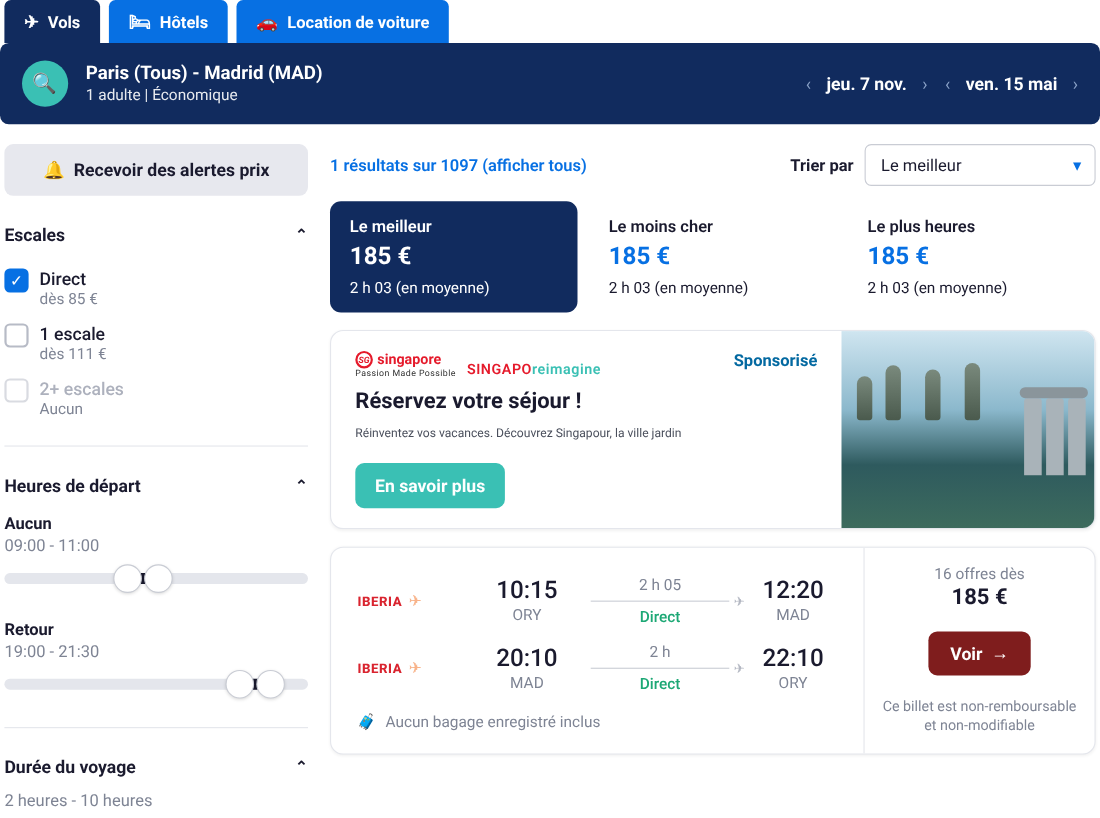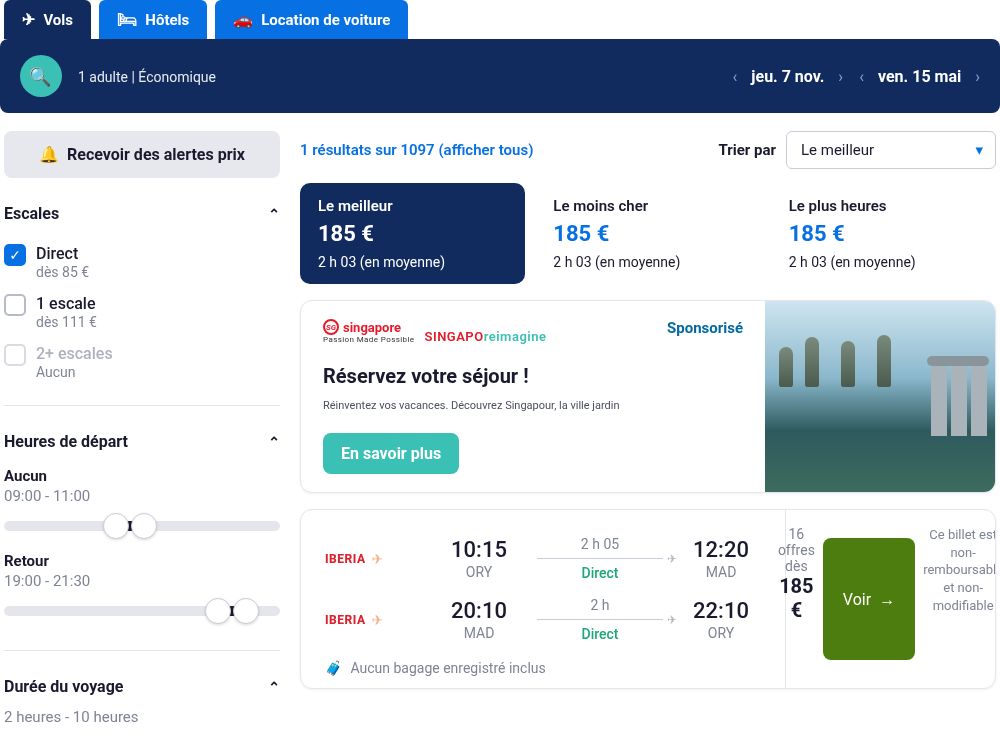--- a/index.html
+++ b/index.html
@@ -57,21 +57,21 @@
 .sponsor { display:flex; margin-top:16px; border:1px solid #e4e6ec; border-radius:12px; overflow:hidden; background:#fff; box-shadow:0 1px 3px rgba(0,0,0,.06); }
 .sp-left { flex:1; padding:18px 22px; }
 .sp-badges { display:flex; justify-content:space-between; align-items:flex-start; }
 .sp-brand { display:flex; align-items:flex-end; gap:10px; }
 .sg-logo { color:#e51a2b; font-weight:700; font-size:13px; display:flex; align-items:center; gap:4px; }
 .sg-circle { width:16px; height:16px; border:2px solid #e51a2b; border-radius:50%; display:inline-flex; align-items:center; justify-content:center; font-size:8px;font-style:italic; }
 .sg-sub { font-size:8px; color:#333; font-weight:400; letter-spacing:.4px; }
 .sg-reimagine { color:#e51a2b; font-weight:600; font-size:13px; letter-spacing:.5px; }
 .sg-reimagine .re { color:#3ac0b4; }
 .sp-tag { color:#0369a1; font-weight:700; font-size:15px; }
-.sp-title { font-weight:700; font-size:20px; margin-top:20px; }
+.sp-title { font-weight:700; font-size:20px; margin-top:8px; }
 .sp-body { font-size:11px; color:#4a4f5c; margin-top:10px; line-height:1.4; }
 .sp-btn { display:inline-block; margin-top:20px; background:#3ac0b4; color:#fff; font-weight:700; padding:11px 18px; border-radius:8px; cursor:pointer; }
 .sp-img { width:230px; flex-shrink:0; background:linear-gradient(180deg,#cfe5f0 0%,#8bb8cc 40%,#2e5a5e 68%,#3d6b5d 100%); position:relative; }
 .sp-img .tree { position:absolute; bottom:55%; width:14px; height:40px; background:linear-gradient(180deg,#7a8a7d,#4a5a4d); border-radius:10px 10px 4px 4px; }
 .sp-img .t1 { left:14px; } .sp-img .t2 { left:40px; height:50px; } .sp-img .t3 { left:76px; height:46px; } .sp-img .t4 { left:112px; height:52px; }
 .sp-img .bldg { position:absolute; right:8px; top:34%; display:flex; gap:4px; }
 .sp-img .bldg span { width:16px; height:70px; background:#a9b3b9; border-radius:3px 3px 0 0; }
 .sp-img .bldg .top { position:absolute; top:-10px; left:-4px; width:62px; height:10px; background:#8a959b; border-radius:5px; }
 .result { display:flex; margin-top:16px; border:1px solid #e4e6ec; border-radius:12px; overflow:hidden; background:#fff; box-shadow:0 1px 3px rgba(0,0,0,.06); }
 .res-left { flex:1; padding:18px 24px 12px 24px; }
@@ -81,24 +81,24 @@
 .air-tail { color:#f8b38a; font-size:14px; }
 .tcol { text-align:center; width:80px; }
 .tcol .tm { font-size:22px; font-weight:500; }
 .tcol .ap { font-size:14px; color:#7e8494; margin-top:2px; }
 .mid { flex:1; text-align:center; position:relative; }
 .mid .dur { font-size:14px; color:#7e8494; }
 .mid .line { height:1px; background:#c9ccd4; margin:6px 0; position:relative; }
 .mid .plane { position:absolute; right:-14px; top:50%; transform:translateY(-50%); color:#b3b7c2; font-size:12px; }
 .mid .dir { font-size:14px; color:#1da875; font-weight:500; }
 .bag-row { display:flex; align-items:center; gap:8px; margin-top:10px; color:#7e8494; font-size:14px; }
-.res-right { width:210px; border-left:1px solid #e4e6ec; padding:16px 16px; text-align:center; display:flex; flex-direction:row; justify-content:center; gap:8px; }
+.res-right { width:210px; border-left:1px solid #e4e6ec; padding:16px 16px; text-align:center; display:flex; flex-direction:column; justify-content:center; gap:8px; }
 .offers { color:#7e8494; font-size:14px; }
 .price { font-weight:700; font-size:20px; }
-.voir-btn { background:#4d7c0f; color:#fff; font-weight:400; padding:10px 20px; border-radius:8px; display:inline-flex; align-items:center; gap:8px; cursor:pointer; margin:12px auto; }
+.voir-btn { background:#7f1d1d; color:#fff; font-weight:700; padding:10px 20px; border-radius:8px; display:inline-flex; align-items:center; gap:8px; cursor:pointer; margin:12px auto; }
 .disclaimer { color:#7e8494; font-size:13px; line-height:1.35; }
 </style>
 </head>
 <body>
 
 <div class="page">
   <div class="tabs">
     <div class="tab active">
       <span class="ico">✈</span>
       <span>Vols</span>
@@ -111,20 +111,21 @@
       <span class="ico">🚗</span>
       <span>Location de voiture</span>
     </div>
   </div>
 
   <div class="search-bar">
     <div class="search-icon-circle">
       <span>🔍</span>
     </div>
     <div class="search-info">
+      <div class="search-route">Paris (Tous) - Madrid (MAD)</div>
       <div class="search-sub">1 adulte | Économique</div>
     </div>
     <div class="date-block">
       <span class="date-arrow">‹</span>
       <span class="date-val">jeu. 7 nov.</span>
       <span class="date-arrow">›</span>
     </div>
     <div class="date-block">
       <span class="date-arrow">‹</span>
       <span class="date-val">ven. 15 mai</span>
@@ -177,21 +178,21 @@
         </div>
         <div class="sub-label">Aucun</div>
         <div class="range-val">09:00 - 11:00</div>
         <div class="slider">
           <div class="track"></div>
           <div class="track-fill" style="left:38%;width:12%"></div>
           <div class="thumb" style="left:36%"></div>
           <div class="thumb" style="left:46%"></div>
         </div>
 
-        <div class="sub-label" style="margin-top:13px">Retour</div>
+        <div class="sub-label" style="margin-top:24px">Retour</div>
         <div class="range-val">19:00 - 21:30</div>
         <div class="slider">
           <div class="track"></div>
           <div class="track-fill" style="left:75%;width:12%"></div>
           <div class="thumb" style="left:73%"></div>
           <div class="thumb" style="left:83%"></div>
         </div>
       </div>
 
       <div class="hr" style="margin-top:26px"></div>

